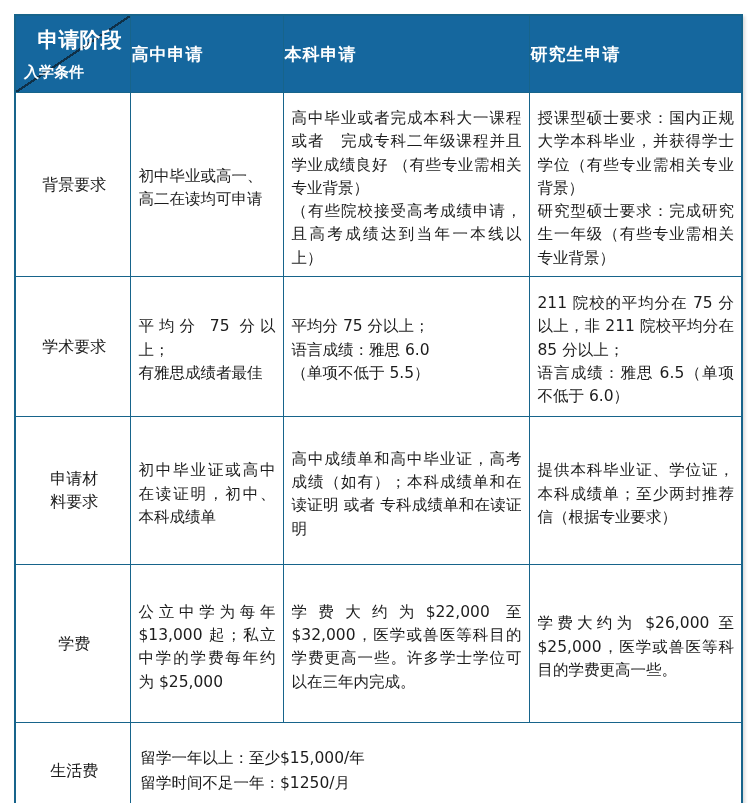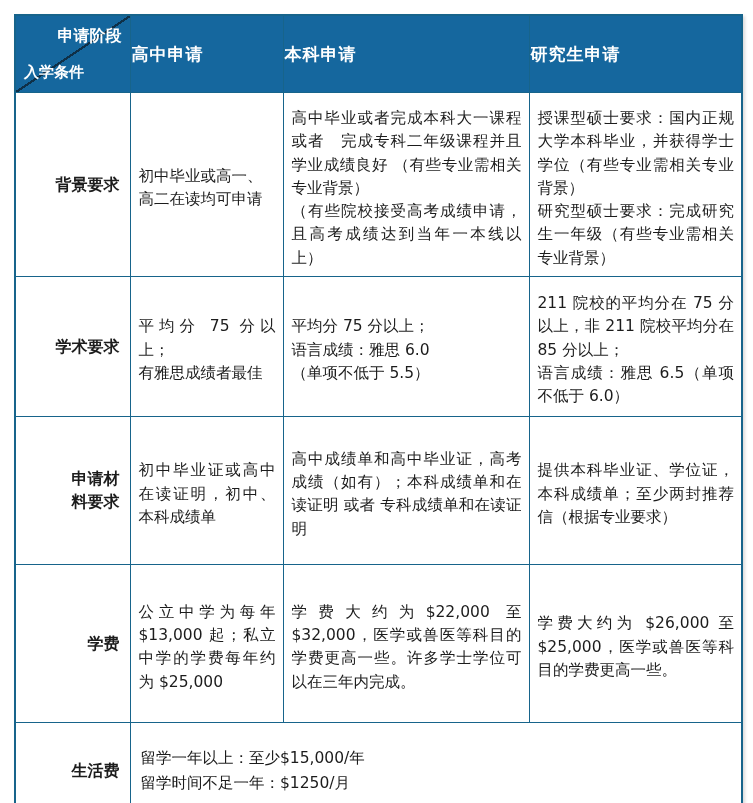--- a/index.html
+++ b/index.html
@@ -53,31 +53,31 @@
     background-image:linear-gradient(to bottom right,
       transparent calc(50% - 1px),
       var(--diag-line) calc(50% - 1px),
       var(--diag-line) calc(50% + 1px),
       transparent calc(50% + 1px));
     position:relative;
     padding:0;
   }
   .corner-top{
     position:absolute;top:10px;right:8px;
-    color:var(--header-text);font-size:16px;font-weight:bold;text-align:right;
+    color:var(--header-text);font-size:21px;font-weight:bold;text-align:right;
   }
   .corner-bottom{
     position:absolute;bottom:10px;left:8px;
     color:var(--header-text);font-size:15px;font-weight:bold;
   }
   td.row-label{
     font-size:16px;
-    font-weight:bold;
+    font-weight:normal;
     padding:6px 10px 6px 13px;
-    text-align:right;
+    text-align:center;
     line-height:1.45;
   }
   td.body-cell{
     font-size:15.5px;
     line-height:1.5;
     padding:14px 7px 6px 8px;
     text-align:justify;
   }
   td.footer-cell{
     font-size:15.5px;

